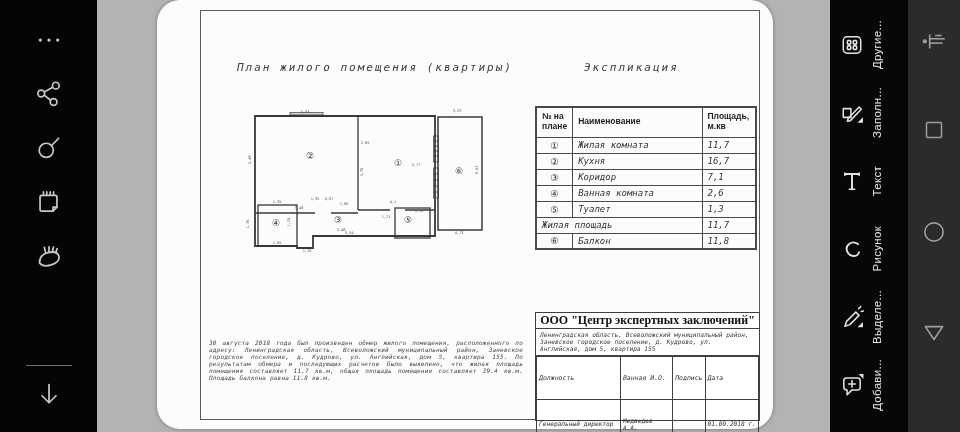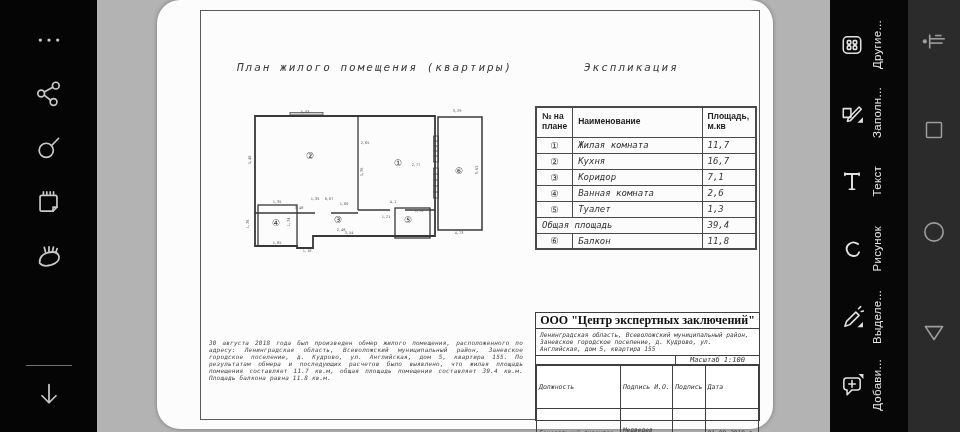--- a/index.html
+++ b/index.html
@@ -228,45 +228,41 @@
               <td class="num">④</td>
               <td>Ванная комната</td>
               <td class="area">2,6</td>
             </tr>
             <tr>
               <td class="num">⑤</td>
               <td>Туалет</td>
               <td class="area">1,3</td>
             </tr>
             <tr>
-              <td colspan="2">Общая площадь</td>
-              <td class="area">39,4</td>
+              <td colspan="2">Жилая площадь</td>
+              <td class="area">11,7</td>
             </tr>
             <tr>
               <td class="num">⑥</td>
               <td>Балкон</td>
               <td class="area">11,8</td>
             </tr>
           </tbody>
       </table>
 
       <div class="cad concl-text">30 августа 2018 года был произведен обмер жилого помещения, расположенного по адресу: Ленинградская область, Всеволожский муниципальный район, Заневское городское поселение, д. Кудрово, ул. Английская, дом 5, квартира 155. По результатам обмера и последующих расчетов было выявлено, что жилая площадь помещения составляет 11.7 кв.м, общая площадь помещения составляет 39.4 кв.м. Площадь балкона равна 11.8 кв.м.</div>
 
       <div class="tblock">
         <div class="tb-name">ООО "Центр экспертных заключений"</div>
         <div class="tb-addr cad">Ленинградская область, Всеволожский муниципальный район, Заневское городское поселение, д. Кудрово, ул. Английская, дом 5, квартира 155</div>
-        <div class="tb-scale-row">
-          <div class="empty"></div>
-          <div class="scale cad">Масштаб 1:100</div>
-        </div>
         <table class="tb-table cad">
           <thead>
             <tr>
               <th class="c0">Должность</th>
-              <th class="c1">Подпись И.О.</th>
+              <th class="c1">Ванная И.О.</th>
               <th class="c2">Подпись</th>
               <th class="c3">Дата</th>
             </tr>
           </thead>
           <tbody id="tb-body">
               <tr>
                 <td class="c0">Генеральный директор</td>
                 <td class="c1">Медведев А.А.</td>
                 <td class="c2"></td>
                 <td class="c3 date">01.09.2018 г.</td>

